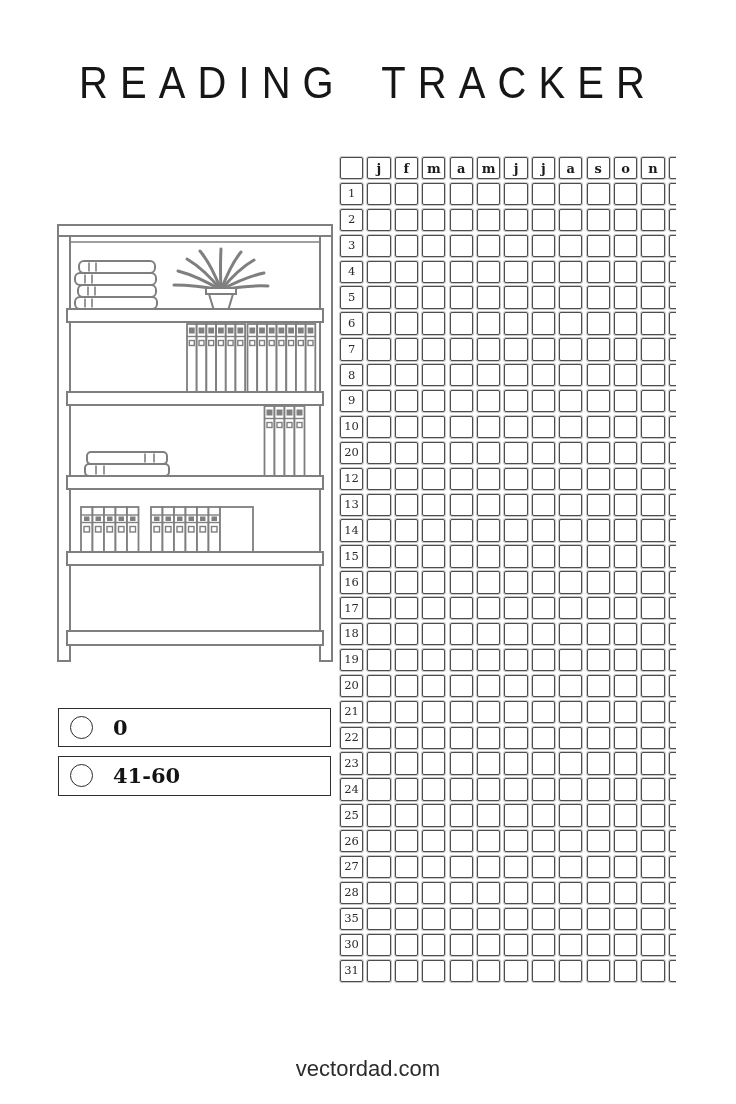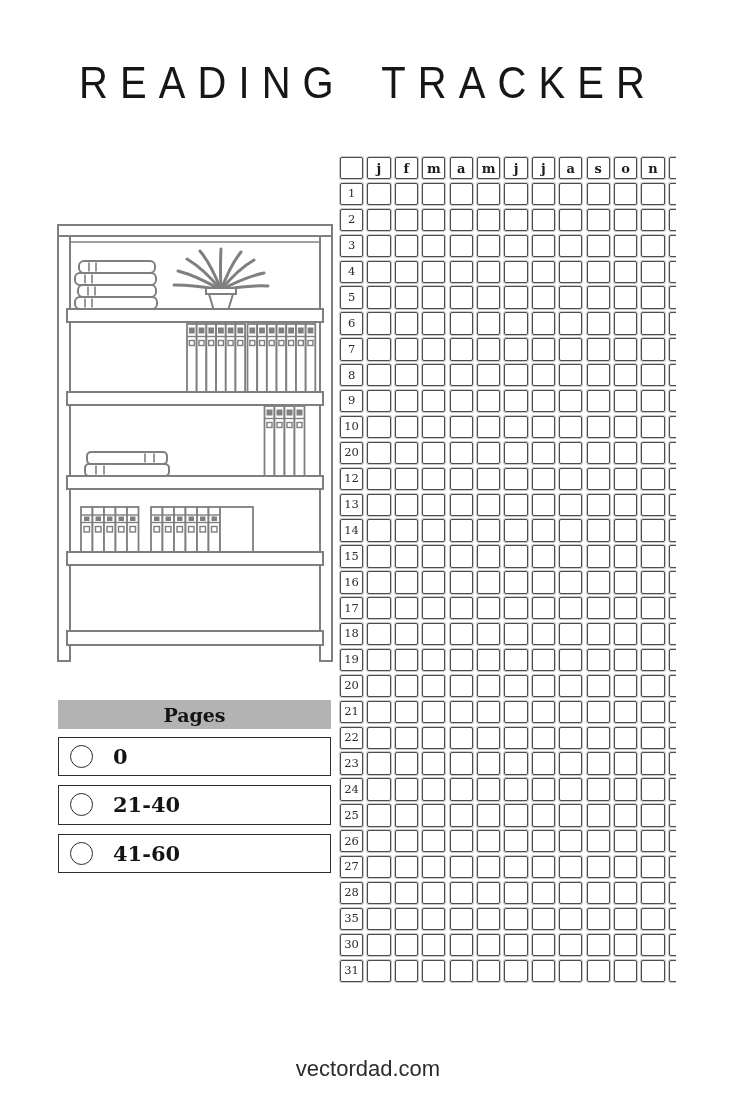--- a/index.html
+++ b/index.html
@@ -677,34 +677,27 @@
       <div class="cell"></div>
       <div class="cell"></div>
       <div class="cell"></div>
       <div class="cell"></div>
       <div class="cell"></div>
       <div class="cell"></div>
       <div class="cell"></div>
     </div>
 
   <div class="legend">
-    <div class="legend-header">
-      <span>Pages</span>
-    </div>
     <div class="legend-items">
         <div class="legend-item">
           <span class="legend-circle"></span>
           <span class="legend-label">0</span>
         </div>
         <div class="legend-item">
           <span class="legend-circle"></span>
-          <span class="legend-label">21-40</span>
-        </div>
-        <div class="legend-item">
-          <span class="legend-circle"></span>
           <span class="legend-label">41-60</span>
         </div>
       </div>
   </div>
 
   <div class="footer">vectordad.com</div>
 
 </div>
 
 </body></html>

